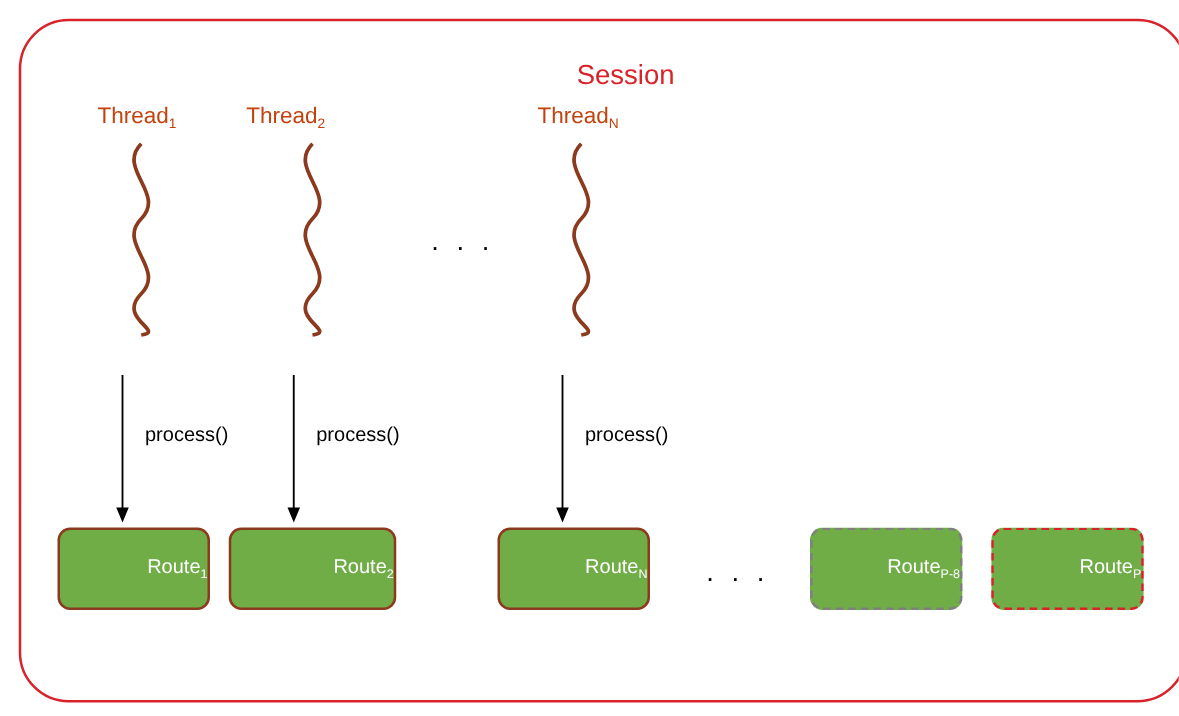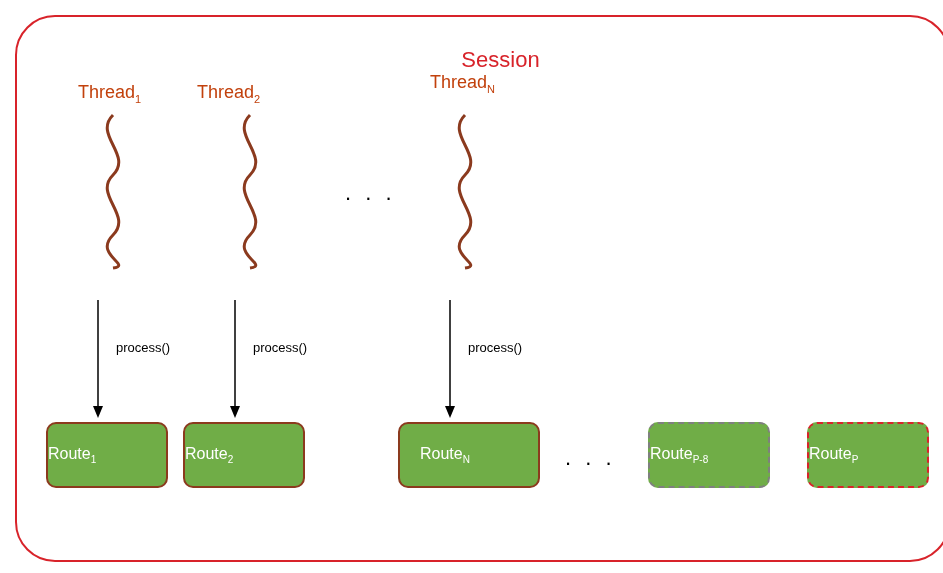--- a/index.html
+++ b/index.html
@@ -30,44 +30,44 @@
     font-size: 22px;
   }
   .thread-label {
     position: absolute;
     font-size: 18px;
     color: #c2410c;
   }
   .thread-label sub { font-size: 11px; }
   .process-label {
     position: absolute;
-    font-size: 13px;
+    font-size: 16px;
     color: #000;
   }
   .ellipsis {
     position: absolute;
     font-size: 22px;
     letter-spacing: 4px;
     color: #000;
   }
   .route-box {
     position: absolute;
     width: 118px;
     height: 62px;
     background: #70ad47;
     border-radius: 10px;
     display: flex;
     align-items: center;
-    justify-content: flex-start;
+    justify-content: flex-end;
     color: #fff;
     font-size: 16px;
   }
   .route-box.solid { border: 2px solid #8b3a1e; }
   .route-box.dash-gray { border: 2px dashed #7f7f7f; }
-  .route-box.dash-red  { border: 2px dashed #d8232a; margin-left: 14px; }
+  .route-box.dash-red  { border: 2px dashed #d8232a; }
   .route-box sub { font-size: 10px; }
   svg.squiggle {
     position: absolute;
     width: 60px;
     height: 160px;
   }
   svg.arrow {
     position: absolute;
     width: 20px;
     height: 120px;
@@ -91,37 +91,37 @@
 <div class="process-label" style="left: 116px; top: 340px;">process()</div>
 <div class="thread-label" style="left: 197px; top: 82px;"><span>Thread</span><sub>2</sub></div>
 <svg class="squiggle" style="left: 220px; top: 110px;">
     <path d="M30 5 C10 25,50 45,30 65 C10 85,50 105,30 125 C10 145,50 155,30 158" stroke="#8b3a1e" stroke-width="3" fill="none"></path>
   </svg>
 <svg class="arrow" style="left: 225px; top: 300px;">
     <line x1="10" y1="0" x2="10" y2="110" stroke="#000" stroke-width="1.5"></line>
     <polygon points="10,118 5,106 15,106" fill="#000"></polygon>
   </svg>
 <div class="process-label" style="left: 253px; top: 340px;">process()</div>
-<div class="thread-label" style="left: 430px; top: 72px;"><span>Thread</span><sub>N</sub></div>
+<div class="thread-label" style="left: 430px; top: 82px;"><span>Thread</span><sub>N</sub></div>
 <svg class="squiggle" style="left: 435px; top: 110px;">
     <path d="M30 5 C10 25,50 45,30 65 C10 85,50 105,30 125 C10 145,50 155,30 158" stroke="#8b3a1e" stroke-width="3" fill="none"></path>
   </svg>
 <svg class="arrow" style="left: 440px; top: 300px;">
     <line x1="10" y1="0" x2="10" y2="110" stroke="#000" stroke-width="1.5"></line>
     <polygon points="10,118 5,106 15,106" fill="#000"></polygon>
   </svg>
 <div class="process-label" style="left: 468px; top: 340px;">process()</div>
 <div class="ellipsis" style="left: 345px; top: 180px;">. . .</div>
 <div class="route-box solid" style="left: 46px; top: 422px;">
     <span><span>Route</span><sub>1</sub></span>
   </div>
-<div class="route-box solid" style="left: 183px; top: 422px;">
+<div class="route-box solid" style="left: 183px; top: 422px; padding-left: 12px;">
     <span><span>Route</span><sub>2</sub></span>
   </div>
-<div class="route-box solid" style="left: 398px; top: 422px; padding-left: 20px;">
+<div class="route-box solid" style="left: 398px; top: 422px;">
     <span><span>Route</span><sub>N</sub></span>
   </div>
 <div class="route-box dash-gray" style="left: 648px; top: 422px;">
     <span><span>Route</span><sub>P-8</sub></span>
   </div>
 <div class="route-box dash-red" style="left: 793px; top: 422px;">
     <span><span>Route</span><sub>P</sub></span>
   </div>
 <div class="ellipsis" style="left: 565px; top: 445px;">. . .</div>
 

